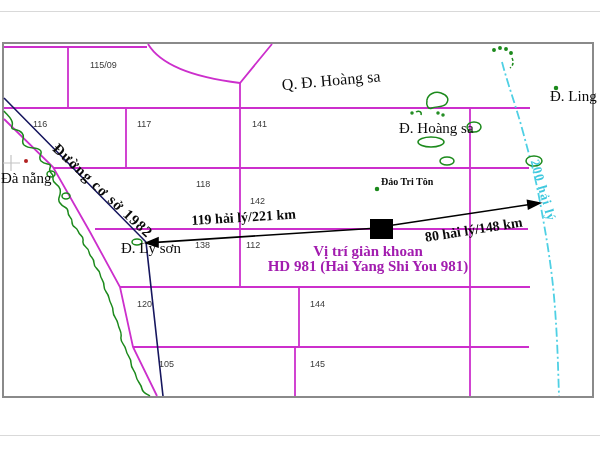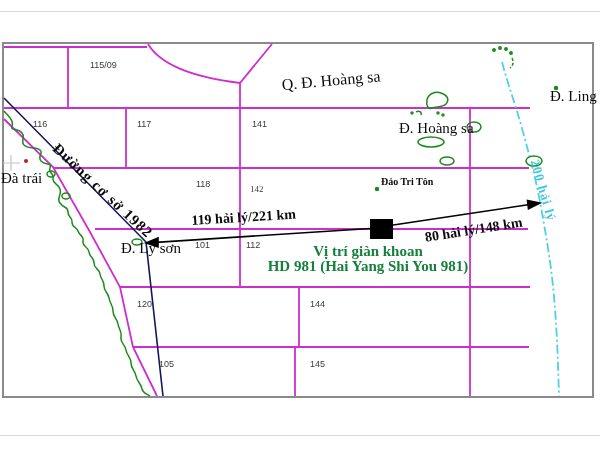--- a/index.html
+++ b/index.html
@@ -18,21 +18,21 @@
   .cell{
     position:absolute;font-family:"Liberation Sans", sans-serif;
     font-size:9px;color:#3a3a3a;white-space:nowrap;line-height:1;
   }
   .rot{transform-origin:0 0;}
   .eez-label{color:#3ec8de;font-weight:bold;font-size:13px;letter-spacing:1px;}
   .baseline-label{font-size:15px;font-weight:bold;letter-spacing:1px;}
   .dist{font-size:14px;font-weight:bold;}
   .rig-caption{
     position:absolute;left:267px;top:244px;width:202px;text-align:center;
-    font-size:15px;font-weight:bold;line-height:15px;color:#15803d;
+    font-size:15px;font-weight:bold;line-height:15px;color:#a21caf;
   }
 </style>
 </head>
 <body>
 
 <div class="page">
 
   <div class="rule rule-top"></div>
   <div class="rule rule-bottom"></div>
 
@@ -110,39 +110,39 @@
     <g>
       <path d="M3,163 H20 M11,155 V171" stroke="#c4c4c4" stroke-width="1.2"></path>
       <circle cx="26" cy="161" r="2" fill="#b22020"></circle>
     </g>
   </svg>
 
   <div class="lbl serif16 rot" style="left:281px;top:77px;transform:rotate(-5deg);">Q. Đ. Hoàng sa</div>
   <div class="lbl serif15" style="left:399px;top:121px;">Đ. Hoàng sa</div>
   <div class="lbl serif15" style="left:550px;top:89px;">Đ. Ling</div>
   <div class="lbl bold" style="left:381px;top:177px;font-size:10px;">Đảo Tri Tôn</div>
-  <div class="lbl serif15" style="left:1px;top:171px;">Đà trái</div>
+  <div class="lbl serif15" style="left:1px;top:171px;">Đà nẵng</div>
   <div class="lbl serif15" style="left:121px;top:241px;">Đ. Lý sơn</div>
 
   <div class="lbl baseline-label rot" style="left:60px;top:141px;transform:rotate(43deg);">Đường cơ sở 1982</div>
   <div class="lbl eez-label rot" style="left:541px;top:158px;transform:rotate(74deg);">200 hải lý</div>
   <div class="lbl dist rot" style="left:191px;top:214px;transform:rotate(-3.5deg);">119 hải lý/221 km</div>
   <div class="lbl dist rot" style="left:424px;top:231px;transform:rotate(-9deg);">80 hải lý/148 km</div>
 
   <div class="rig-caption">
     <div>Vị trí giàn khoan</div>
     <div>HD 981 (Hai Yang Shi You 981)</div>
   </div>
 
   <span class="cell" style="left:90px;top:61px;">115/09</span>
   <span class="cell" style="left:33px;top:120px;">116</span>
   <span class="cell" style="left:137px;top:120px;">117</span>
   <span class="cell" style="left:252px;top:120px;">141</span>
   <span class="cell" style="left:196px;top:180px;">118</span>
-  <span class="cell" style="left:250px;top:185px;font-family:Liberation Serif, serif;">142</span>
-  <span class="cell" style="left:195px;top:241px;">101</span>
+  <span class="cell" style="left:250px;top:197px;">142</span>
+  <span class="cell" style="left:195px;top:241px;">138</span>
   <span class="cell" style="left:246px;top:241px;">112</span>
   <span class="cell" style="left:137px;top:300px;">120</span>
   <span class="cell" style="left:310px;top:300px;">144</span>
   <span class="cell" style="left:159px;top:360px;">105</span>
   <span class="cell" style="left:310px;top:360px;">145</span>
 
 </div>
 
 </body></html>

